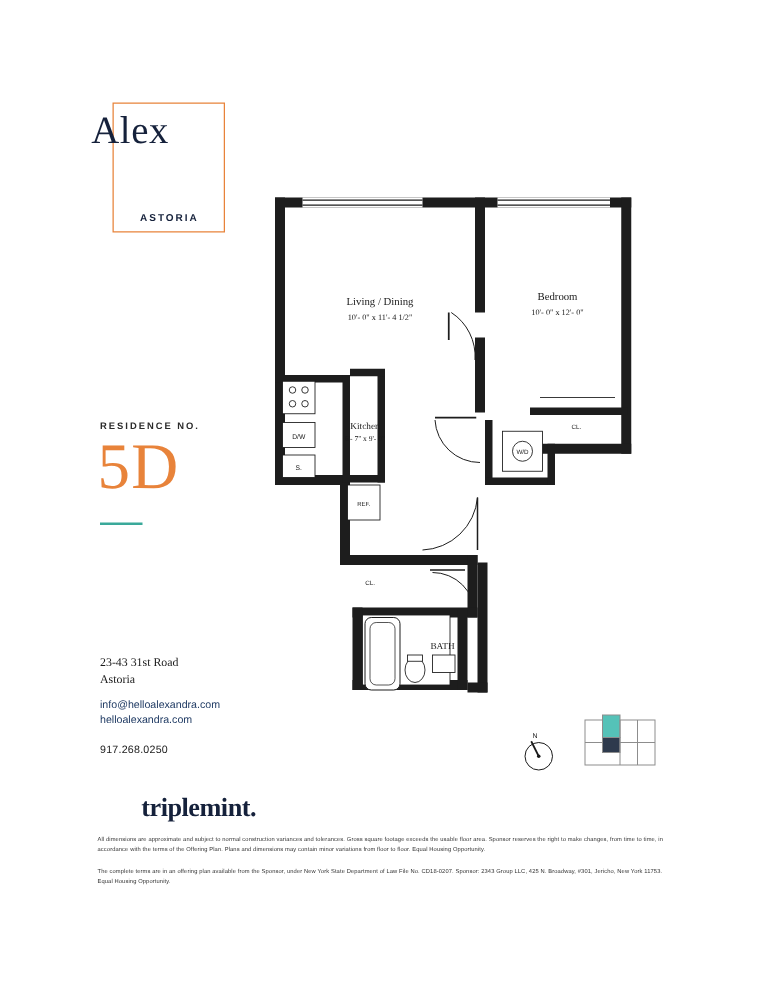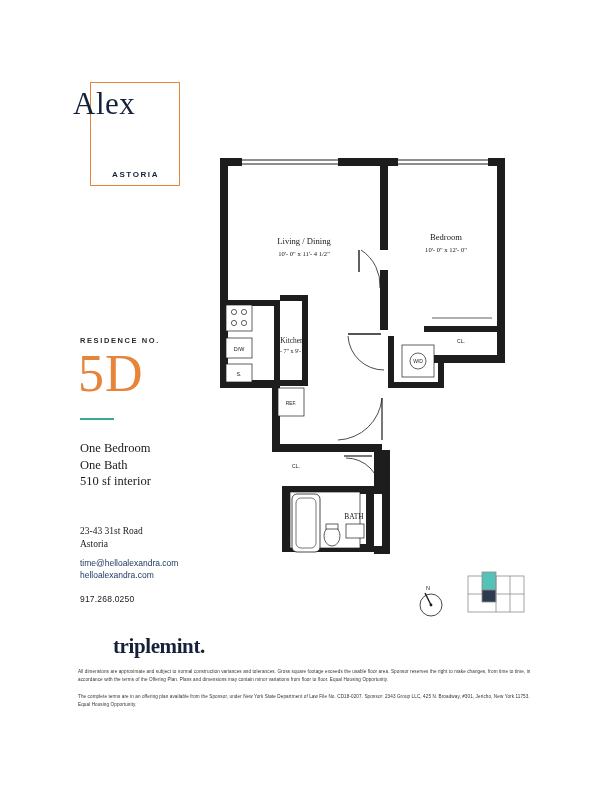--- a/index.html
+++ b/index.html
@@ -199,33 +199,28 @@
     <div class="logo-text">
       <div class="logo-l1">Alex</div>
     </div>
     <div class="logo-sub">ASTORIA</div>
   </div>
 
   <div class="res-label">RESIDENCE NO.</div>
   <div class="res-no">5D</div>
   <div class="divider"></div>
 
-  <div class="unit-desc">
-    <div>One Bedroom</div>
-    <div>One Bath</div>
-    <div>510 sf interior</div>
-  </div>
 
   <div class="addr">
     <div>23-43 31st Road</div>
     <div>Astoria</div>
   </div>
 
   <div class="contact">
-    <div>time@helloalexandra.com</div>
+    <div>info@helloalexandra.com</div>
     <div>helloalexandra.com</div>
   </div>
   <div class="phone">917.268.0250</div>
 
   <div class="brand">triplemint.</div>
 
   <div class="disclaimer">
     <p>All dimensions are approximate and subject to normal construction variances and tolerances. Gross square footage exceeds the usable floor area. Sponsor reserves the right to make changes, from time to time, in accordance with the terms of the Offering Plan. Plans and dimensions may contain minor variations from floor to floor. Equal Housing Opportunity.</p>
     <p>The complete terms are in an offering plan available from the Sponsor, under New York State Department of Law File No. CD18-0207. Sponsor: 2343 Group LLC, 425 N. Broadway, #301, Jericho, New York 11753. Equal Housing Opportunity.</p>
   </div>

